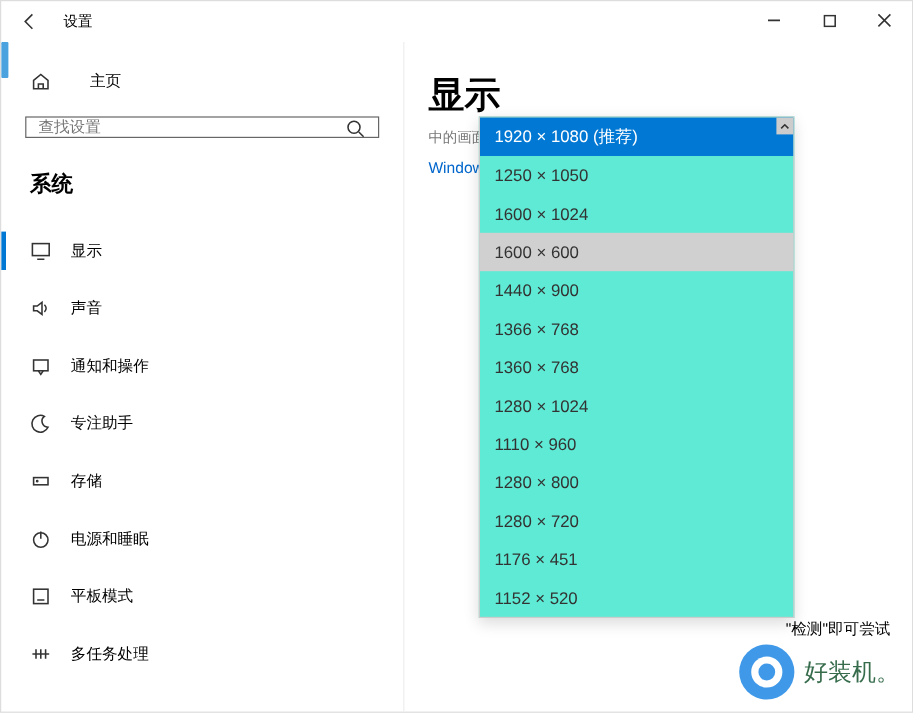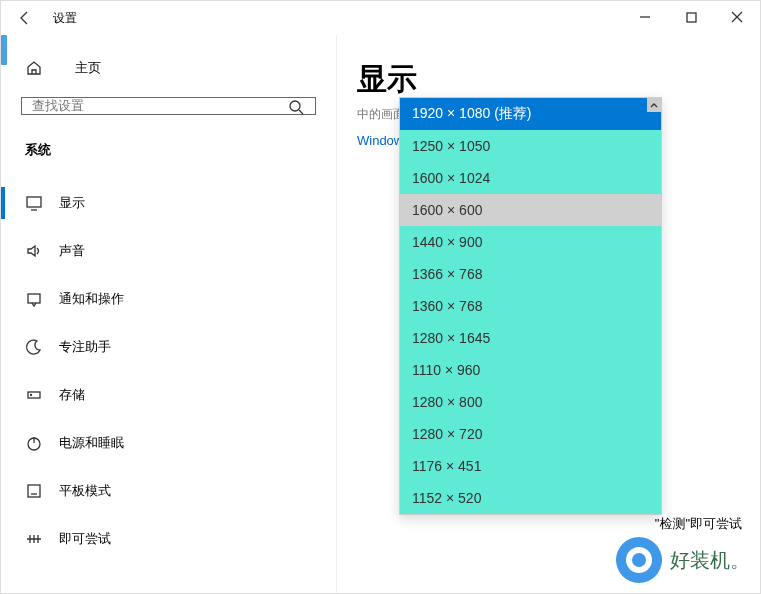--- a/index.html
+++ b/index.html
@@ -8,21 +8,21 @@
 .back-btn { width: 32px; height: 32px; display: flex; align-items: center; justify-content: center; cursor: pointer; }
 .title-text { font-size: 12px; margin-left: 12px; color: #000; }
 .win-controls { position: absolute; right: 0; top: 0; display: flex; }
 .win-btn { width: 46px; height: 32px; display: flex; align-items: center; justify-content: center; cursor: pointer; }
 .left-edge { position: absolute; left: 0; top: 34px; width: 6px; height: 30px; background: #4aa3df; border-radius: 1px; }
 .sidebar { width: 335px; float: left; padding: 16px 20px 0 20px; }
 .home-row { display: flex; align-items: center; padding: 8px 4px 12px 4px; cursor: pointer; gap: 16px; }
 .home-row .lbl { margin-left: 16px; font-size: 13px; }
 .search-box { display: flex; align-items: flex-start; border: 1px solid #666; height: 18px; padding: 0 10px; margin: 8px 0 16px 0; }
 .search-box input { flex: 1; border: none; outline: none; font-size: 13px; background: transparent; }
-.section-header { font-weight: 600; font-size: 13px; padding: 10px 4px 20px 4px; }
+.section-header { font-weight: 600; font-size: 18px; padding: 10px 4px 20px 4px; }
 .nav-item { display: flex; align-items: center; height: 48px; padding-left: 4px; cursor: pointer; position: relative; }
 .nav-item .lbl { margin-left: 16px; font-size: 13px; }
 .nav-item.active::before { content: ""; position: absolute; left: -20px; top: 8px; bottom: 8px; width: 4px; background: #0078d4; }
 .icon { width: 18px; height: 18px; display: inline-flex; align-items: center; justify-content: center; }
 .main { margin-left: 335px; padding: 24px 20px 0 20px; position: relative; border-left: 1px solid #eee; height: calc(100% - 34px); }
 .main h1 { font-size: 30px; font-weight: 600; margin-bottom: 6px; }
 .faint-text { color: #777; font-size: 12px; margin-bottom: 8px; }
 .link { color: #0066cc; font-size: 13px; }
 .dropdown { position: absolute; left: 18px; top: 62px; width: 263px; border: 1px solid #ccc; background: #5eead4; box-shadow: 0 4px 12px rgba(0,0,0,0.15); margin-left: 44px; }
 .dropdown-item { padding: 6px 12px; font-size: 14px; color: #333; cursor: pointer; height: 32px; display: flex; align-items: center; }
@@ -150,21 +150,21 @@
         </svg>
       </span>
     <span class="lbl">平板模式</span>
   </div>
   <div class="nav-item">
     <span class="icon">
         <svg width="18" height="18" viewBox="0 0 18 18">
           <path d="M2 9 H16 M5 5 V13 M9 5 V13 M13 5 V13"></path>
         </svg>
       </span>
-    <span class="lbl">即可尝试</span>
+    <span class="lbl">多任务处理</span>
   </div>
 </div>
 
 <div class="main">
   <h1>显示</h1>
   <div class="faint-text">中的画面更明亮、更生动。</div>
   <a class="link">Windows HD Color 设置</a>
 
   <div class="dropdown">
     <div class="scroll-indicator">
@@ -173,21 +173,21 @@
         </svg>
     </div>
     <div id="dropdown-list">
         <div class="dropdown-item selected">1920 × 1080 (推荐)</div>
         <div class="dropdown-item">1250 × 1050</div>
         <div class="dropdown-item">1600 × 1024</div>
         <div class="dropdown-item hover">1600 × 600</div>
         <div class="dropdown-item">1440 × 900</div>
         <div class="dropdown-item">1366 × 768</div>
         <div class="dropdown-item">1360 × 768</div>
-        <div class="dropdown-item">1280 × 1645</div>
+        <div class="dropdown-item">1280 × 1024</div>
         <div class="dropdown-item">1110 × 960</div>
         <div class="dropdown-item">1280 × 800</div>
         <div class="dropdown-item">1280 × 720</div>
         <div class="dropdown-item">1176 × 451</div>
         <div class="dropdown-item">1152 × 520</div>
       </div>
   </div>
 
   <div class="detect-text">"检测"即可尝试</div>
 </div>

